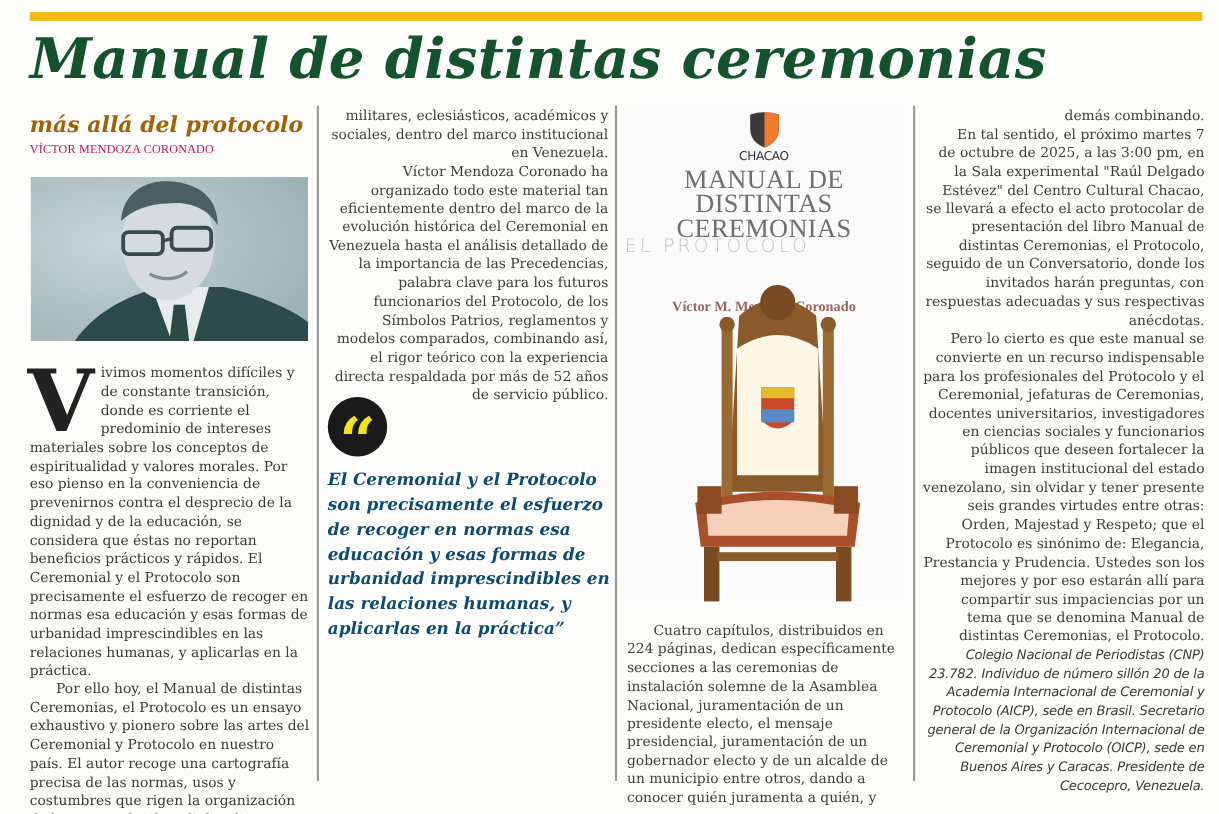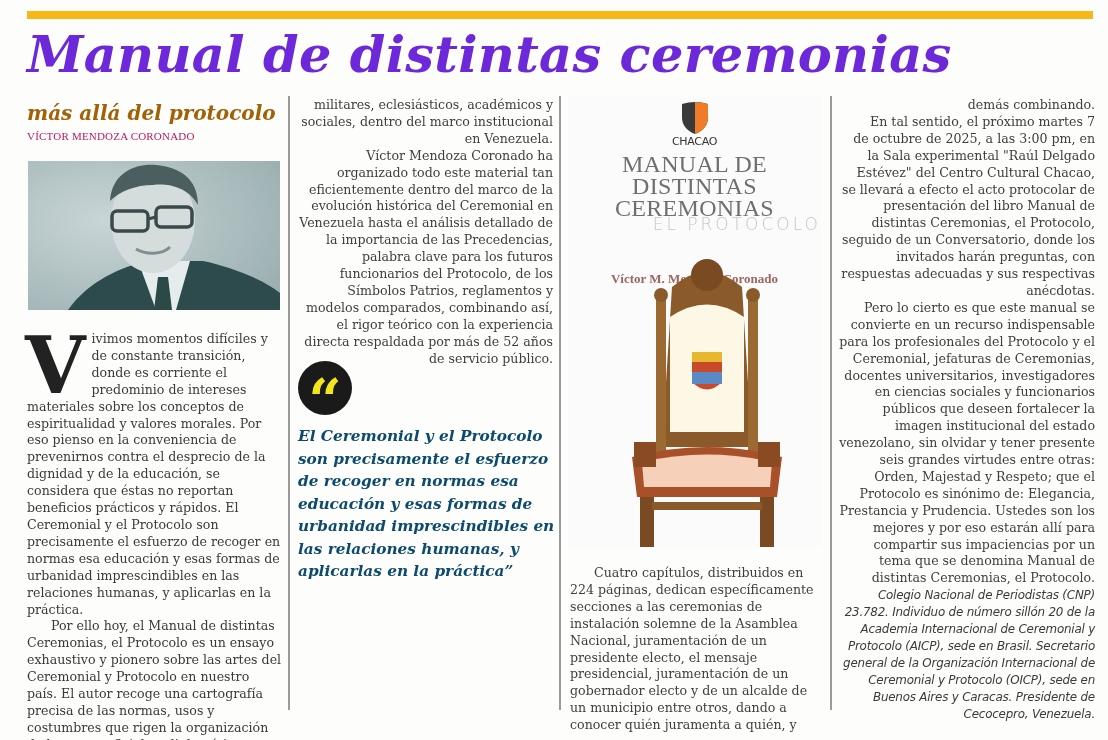--- a/index.html
+++ b/index.html
@@ -1,21 +1,21 @@
 <!DOCTYPE html>
 <html><head>
 <meta charset="utf-8">
 <style>
   * { margin: 0; padding: 0; box-sizing: border-box; }
   html, body { width: 1108px; height: 740px; background: #fdfdfc; overflow: hidden; }
   body { position: relative; font-family: "DejaVu Serif", serif; color: #3a3a3a; }
 
   .top-bar { position: absolute; left: 27px; top: 11px; width: 1066px; height: 8px; background: #f6b816; }
 
-  .headline { position: absolute; left: 27px; top: 22px; font-family: "DejaVu Serif", serif; font-style: italic; font-weight: bold; font-size: 51px; letter-spacing: 0.3px; color: #6d28d9; line-height: 64px; white-space: nowrap; }
+  .headline { position: absolute; left: 27px; top: 22px; font-family: "DejaVu Serif", serif; font-style: italic; font-weight: bold; font-size: 51px; letter-spacing: 0.3px; color: #14532d; line-height: 64px; white-space: nowrap; }
 
   .divider { position: absolute; top: 96px; width: 2px; background: #9a9a9a; }
   .div1 { left: 288px; height: 614px; }
   .div2 { left: 559px; height: 614px; }
   .div3 { left: 830px; height: 614px; }
 
   .col { position: absolute; top: 97px; font-family: "DejaVu Serif", serif; font-size: 12.6px; line-height: 16.9px; color: #3e3e3e; }
   .col p { margin: 0; text-align: right; }
   .indent { text-indent: 24px; }
 
@@ -28,21 +28,21 @@
   .col1-body { position: absolute; left: 27px; top: 331px; width: 256px; font-size: 12.6px; line-height: 16.9px; }
   .dropcap { float: left; font-family: "DejaVu Serif", serif; font-size: 78px; line-height: 62px; height: 62px; margin: 4px 6px 0 -2px; color: #222; font-weight: bold; }
 
   .col2 { left: 297px; width: 256px; }
   .quote-mark { position: absolute; left: 298px; top: 361px; width: 54px; height: 54px; border-radius: 50%; background: #1a1a1a; color: #f3e51c; font-family: "DejaVu Serif", serif; font-weight: bold; font-size: 58px; line-height: 80px; text-align: center; }
   .pull-quote { position: absolute; left: 298px; top: 425px; width: 262px; font-family: "DejaVu Serif", serif; font-style: italic; font-weight: bold; font-size: 15.3px; line-height: 22.5px; color: #0c4a6e; }
   .book-cover { position: absolute; left: 568px; top: 97px; width: 253px; height: 450px; background: #fbfbfb; overflow: hidden; }
   .cover-logo { position: absolute; left: 112px; top: 4px; width: 30px; height: 34px; }
   .cover-brand { position: absolute; left: 0; width: 253px; top: 38px; text-align: center; font-family: "DejaVu Sans", sans-serif; font-size: 11px; color: #333; letter-spacing: -0.3px; }
   .cover-title { position: absolute; left: 0; width: 253px; top: 56px; text-align: center; font-family: "Liberation Serif", serif; font-size: 24px; line-height: 22px; color: #6f6f6f; letter-spacing: 0.3px; }
-  .cover-sub { position: absolute; left: 0; width: 253px; top: 117px; text-align: right; font-family: "DejaVu Sans", sans-serif; font-size: 17px; color: #c6c6c6; letter-spacing: 3px; font-weight: 300; }
+  .cover-sub { position: absolute; left: 0; width: 253px; top: 117px; text-align: left; font-family: "DejaVu Sans", sans-serif; font-size: 17px; color: #c6c6c6; letter-spacing: 3px; font-weight: 300; }
   .cover-author { position: absolute; left: 0; width: 253px; top: 146px; text-align: center; font-family: "Liberation Serif", serif; font-size: 13px; color: #9c6560; font-weight: bold; margin-top: 28px; }
   .cover-chair { position: absolute; left: 44px; top: 160px; width: 190px; height: 290px; }
 
   .col3-body { position: absolute; left: 570px; top: 565px; width: 256px; font-size: 12.6px; line-height: 16.9px; color: #3e3e3e; }
 
   .col4 { left: 839px; width: 256px; }
   .bio { font-family: "DejaVu Sans", sans-serif; font-style: italic; font-size: 11.9px; line-height: 16.9px; color: #3a3a3a; letter-spacing: -0.2px; }
 </style>
 </head>
 <body>

